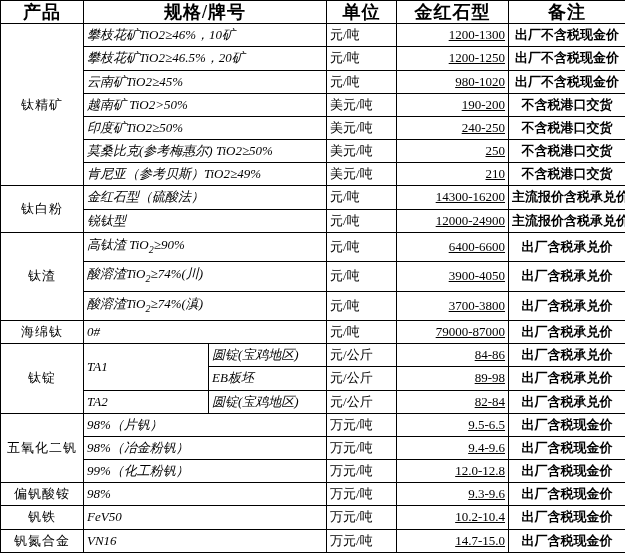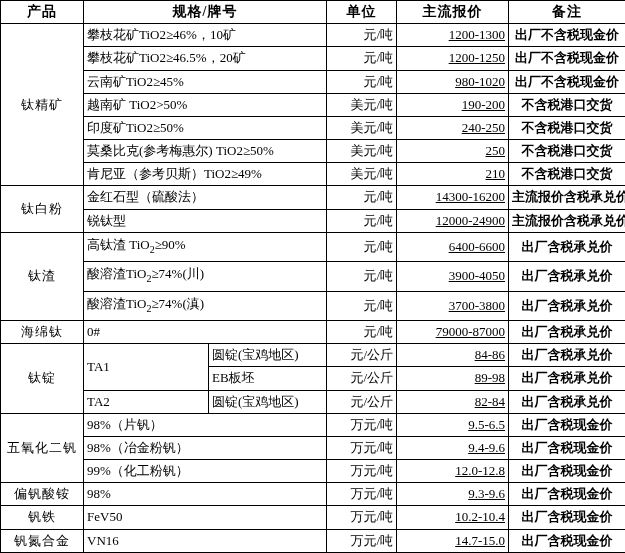--- a/index.html
+++ b/index.html
@@ -24,37 +24,38 @@
     font-size: 13px;
     line-height: 14px;
     padding: 1px 3px;
     vertical-align: middle;
     white-space: nowrap;
     overflow: hidden;
   }
   #price-table tr.header-row td {
     font-weight: bold;
     text-align: center;
-    font-size: 14px;
+    font-size: 18px;
     letter-spacing: 1px;
   }
   .cat-cell {
     text-align: center;
     letter-spacing: 1px;
     margin-left: 16px;
   }
   .spec-cell {
     text-align: left;
     padding-left: 4px;
+    font-style: italic;
   }
   .spec-cell.sub {
     text-align: left;
   }
   .unit-cell {
-    text-align: right;
+    text-align: left;
   }
   .price-cell {
     text-align: right;
     padding-left: 5px;
     text-decoration: underline;
   }
   .note-cell {
     text-align: center;
     font-weight: bold;
   }
@@ -73,21 +74,21 @@
     <col style="width:118px">
     <col style="width:70px">
     <col style="width:112px">
     <col style="width:117px">
   </colgroup>
   <tbody id="table-body">
       <tr class="header-row">
         <td colspan="1">产品</td>
         <td colspan="2">规格/牌号</td>
         <td colspan="1">单位</td>
-        <td colspan="1">主流报价</td>
+        <td colspan="1">金红石型</td>
         <td colspan="1">备注</td>
       </tr>
       <tr>
         <td class="cat-cell" rowspan="7">钛精矿</td>
         <td class="spec-cell" colspan="2">攀枝花矿TiO2≥46%，10矿</td>
         <td class="unit-cell">元/吨</td>
         <td class="price-cell">1200-1300</td>
         <td class="note-cell">出厂不含税现金价</td>
       </tr>
       <tr>

